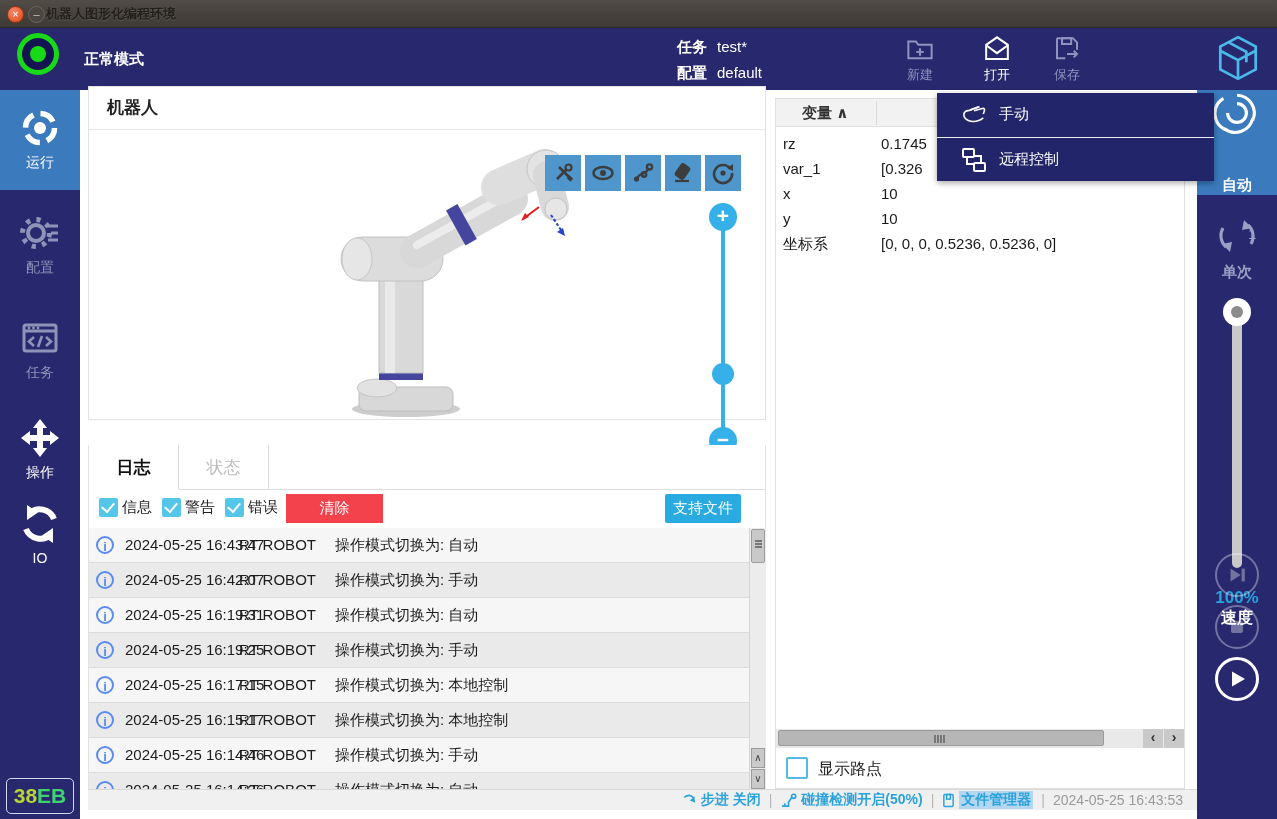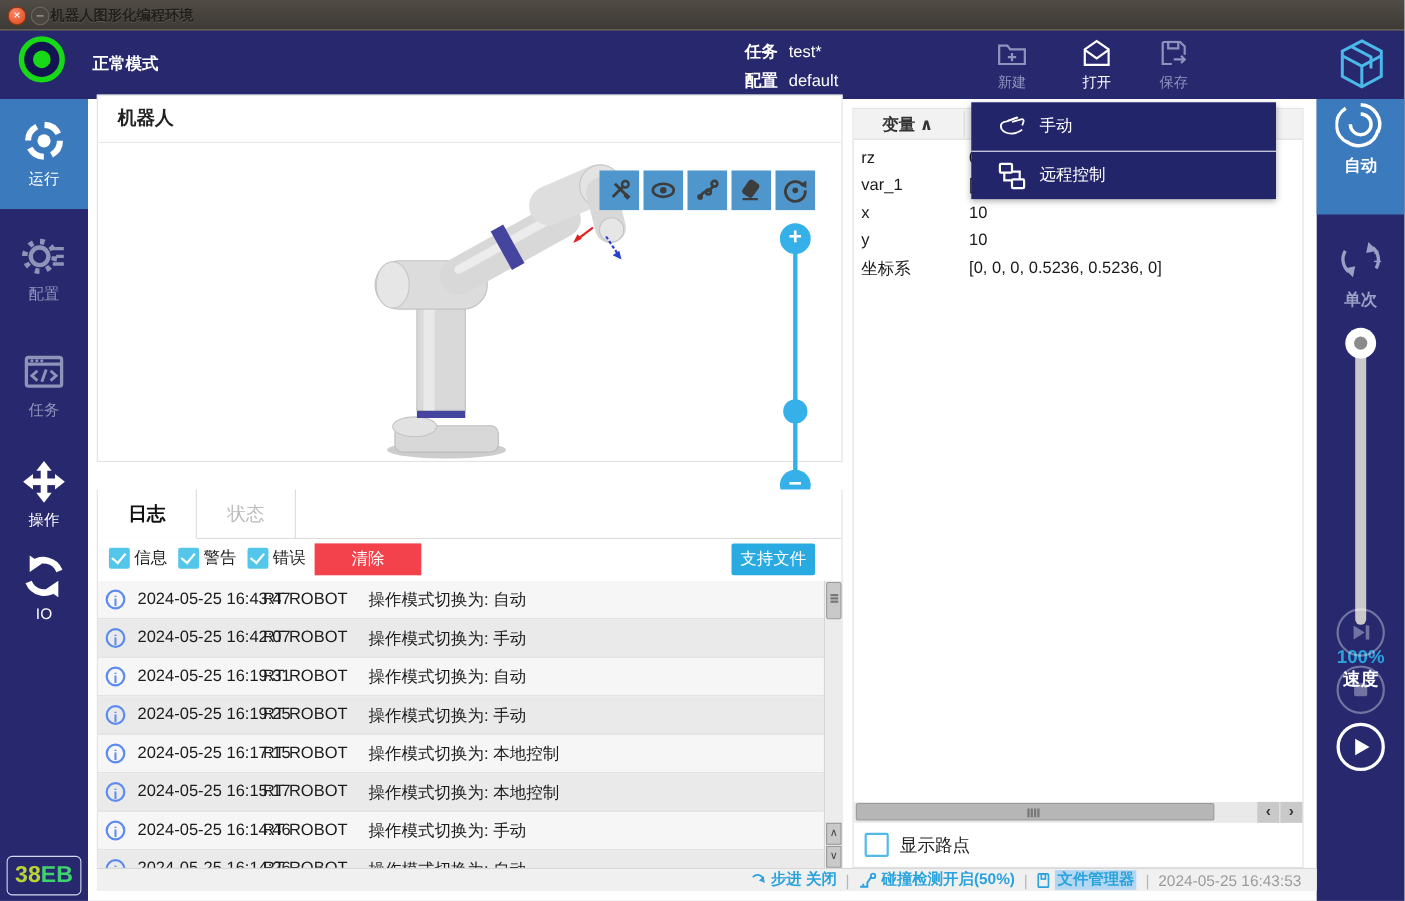--- a/index.html
+++ b/index.html
@@ -120,33 +120,33 @@
   .hthumb:after { content:""; position:absolute; left:158px; top:4px; width:1.5px; height:8px;
     background:#777; box-shadow:3px 0 0 #777, 6px 0 0 #777, -3px 0 0 #777; }
   .hbtn { position:absolute; top:0px; width:20px; height:19px; background:#c9c9c9;
     text-align:center; line-height:17px; font-size:14px; color:#333; font-weight:bold; }
   .waypoints { position:absolute; left:10px; top:656px; height:28px; }
   .wp-box { position:absolute; left:0; top:2px; width:22px; height:22px; border:2px solid #53b9e8;
     border-radius:2px; background:#fff; }
   .wp-lbl { position:absolute; left:32px; top:4px; font-size:16px; color:#222; white-space:nowrap; }
 
   
-  .menu { left:883px; top:93px; width:277px; height:88px; background:#23256b; z-index:60;
+  .menu { left:937px; top:93px; width:277px; height:88px; background:#23256b; z-index:60;
     box-shadow:0 2px 6px rgba(0,0,0,0.35); }
   .menu-item { position:absolute; left:0; width:100%; height:44px; color:#fff; cursor:pointer; }
   .menu-item .mi-ic { position:absolute; left:24px; top:9px; width:26px; height:26px; }
   .menu-item .mi-lbl { position:absolute; left:62px; top:12px; font-size:15px; }
   .menu-sep { position:absolute; left:0; top:44px; width:100%; height:1px; background:#e9eaf4; }
 
   
   .sidebar-right { left:1197px; top:90px; width:80px; height:729px; background:#28286f; }
   .rnav { position:absolute; left:0; width:80px; display:flex; flex-direction:column;
     align-items:center; gap:5px; cursor:pointer; }
   .rnav .lbl { font-size:15px; font-weight:bold; }
-  .rnav-auto { top:0; height:105px; background:#3a7abd; color:#fff; justify-content:flex-start; }
+  .rnav-auto { top:0; height:105px; background:#3a7abd; color:#fff; justify-content:space-between; }
   .rnav-single { top:118px; height:80px; color:#9aa0c5; justify-content:center; }
   .single-num { position:absolute; left:33px; top:11px; font-size:15px; color:#9aa0c5; }
   .vslider { position:absolute; left:35px; top:212px; width:10px; height:266px;
     background:#c9c9c9; border-radius:5px; }
   .vs-knob { position:absolute; left:-9px; top:-4px; width:28px; height:28px; border-radius:50%;
     background:#fff; cursor:pointer; }
   .vs-knob:after { content:""; position:absolute; left:8px; top:8px; width:12px; height:12px;
     border-radius:50%; background:#8b8b8b; }
   .speed-val { position:absolute; left:0; top:498px; width:80px; text-align:center;
     color:#2aa3dc; font-size:17px; font-weight:bold; }

